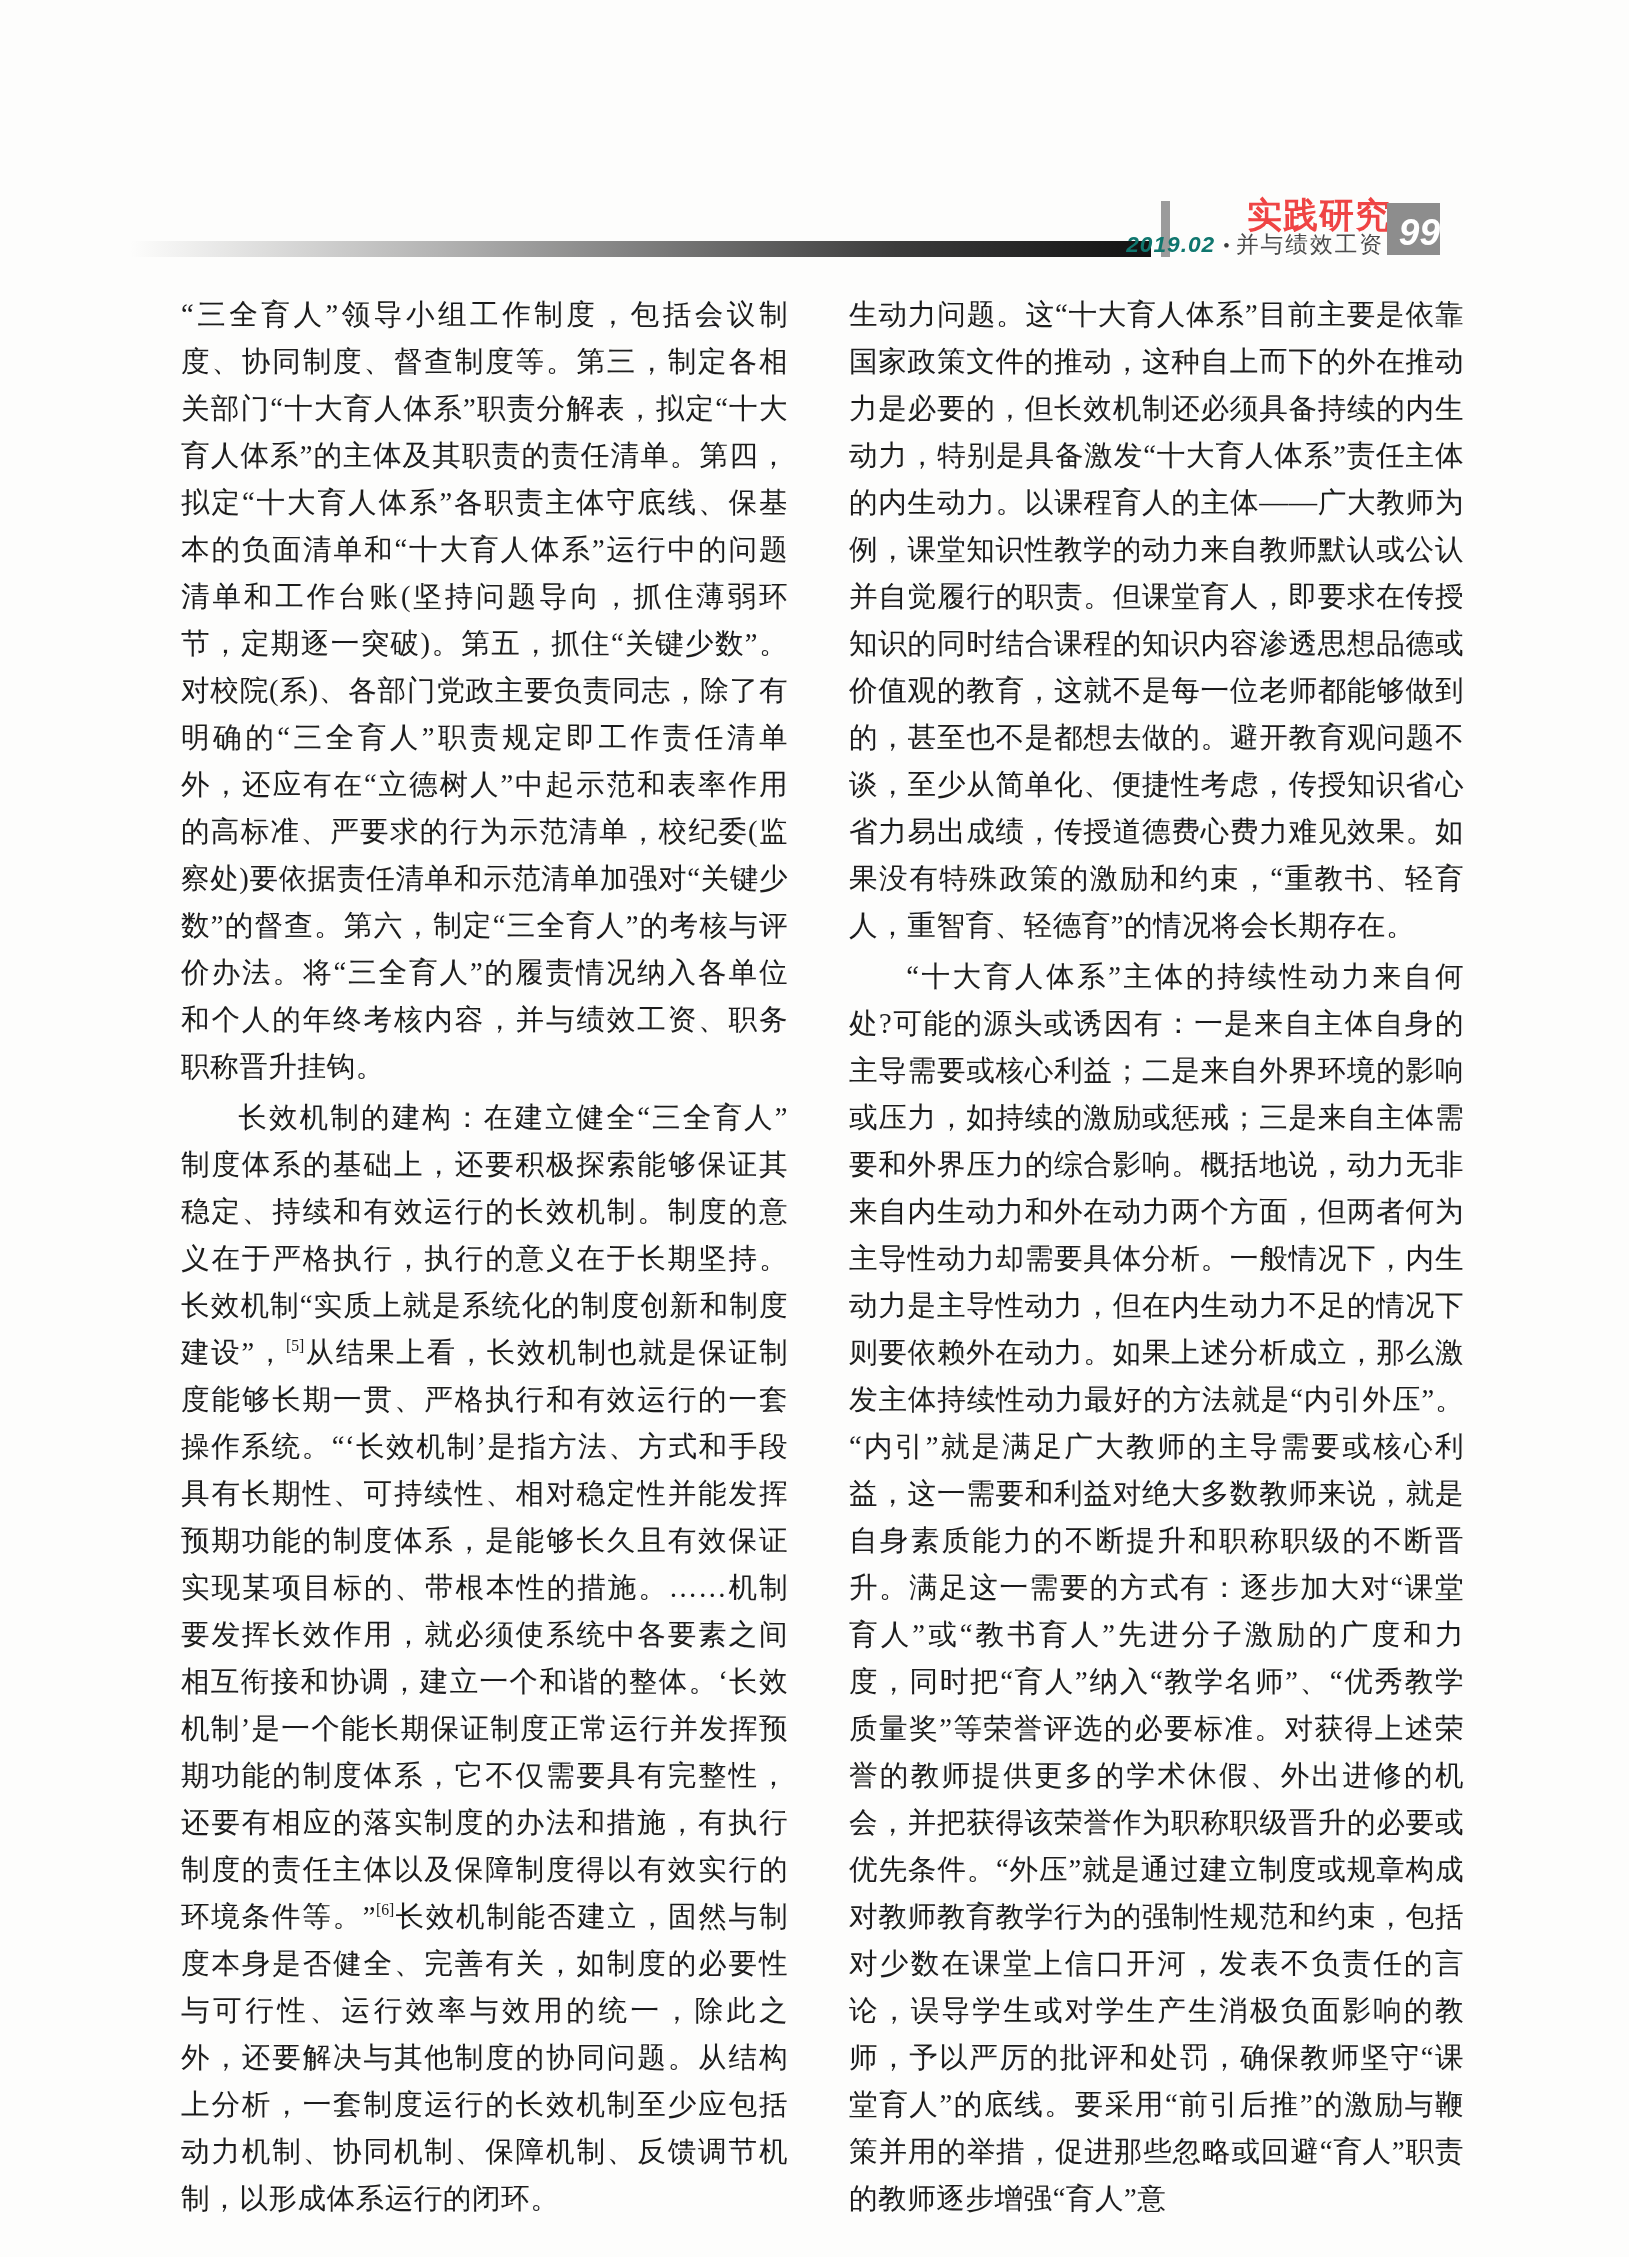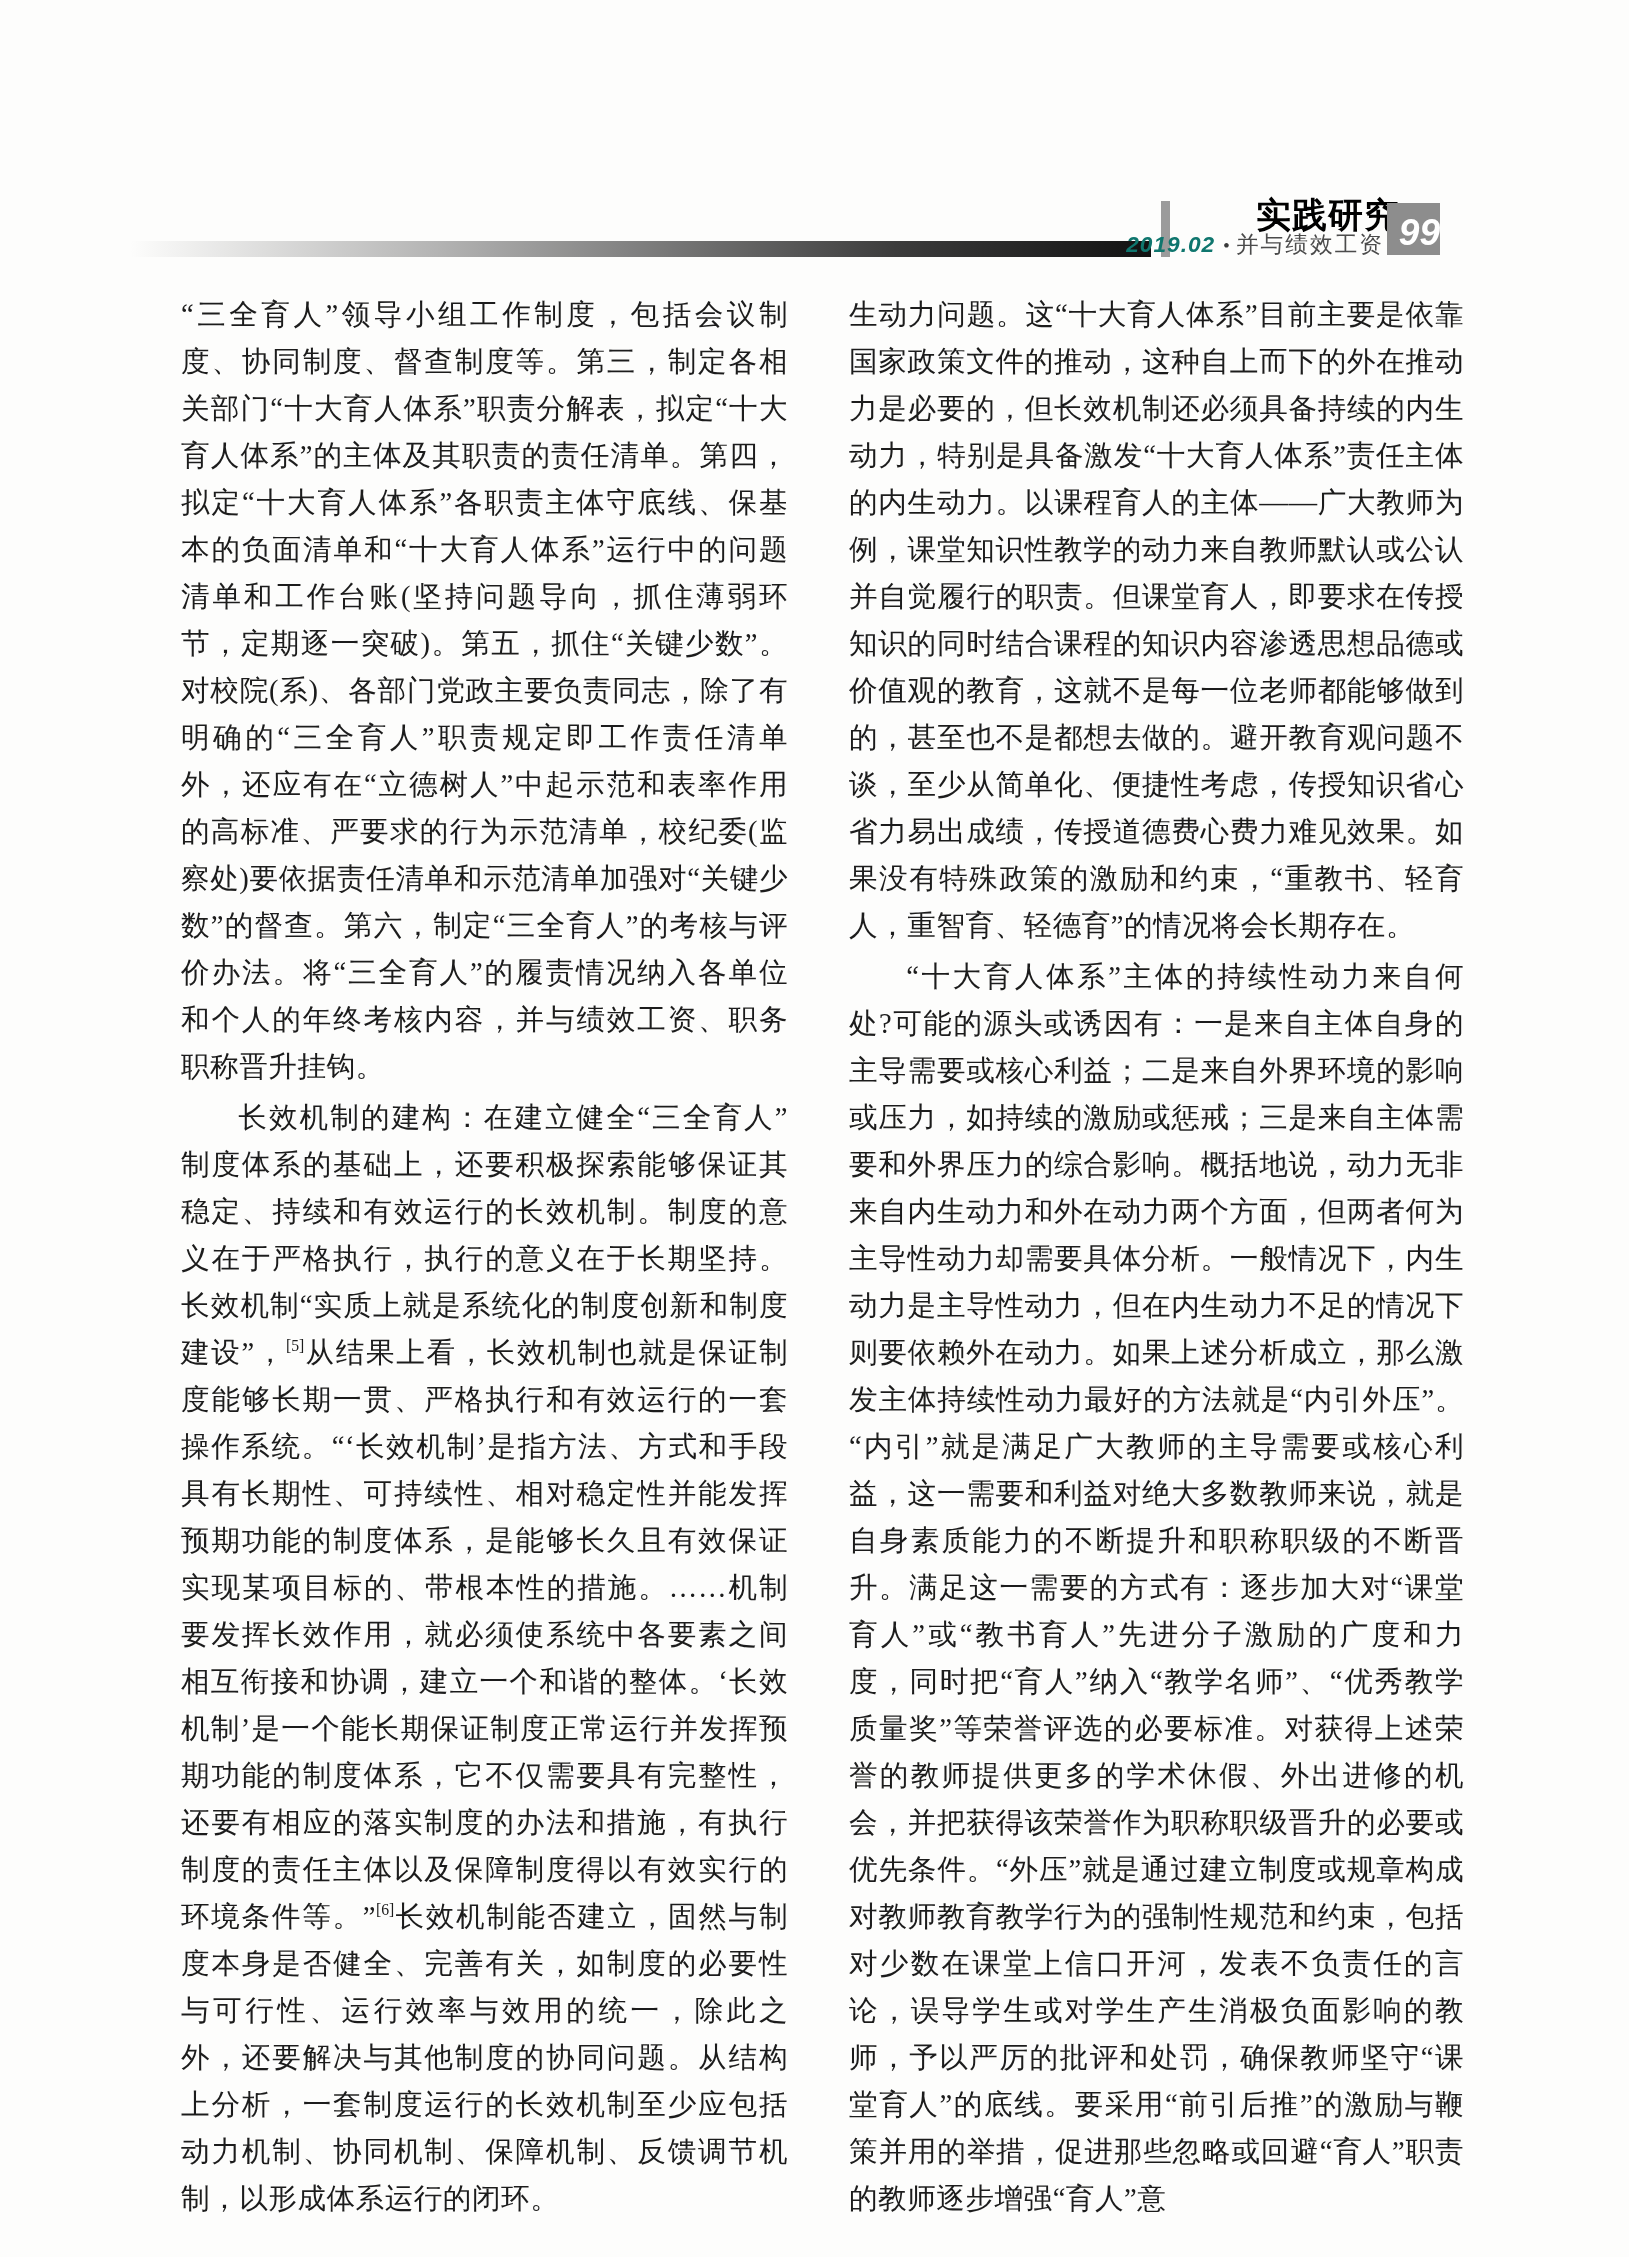--- a/index.html
+++ b/index.html
@@ -38,24 +38,23 @@
     position: absolute;
     left: 1247px;
     top: 197px;
     width: 140px;
     height: 35px;
     font-family: "Liberation Sans", sans-serif;
     font-weight: bold;
     font-size: 35px;
     line-height: 35px;
     letter-spacing: 1px;
-    color: #000000;
+    color: #ef4444;
     white-space: nowrap;
     text-align: center;
-    margin-left: 9px;
   }
   .page-badge {
     position: absolute;
     left: 1387px;
     top: 203px;
     width: 53px;
     height: 52px;
     background: #8d8d8d;
     color: #ffffff;
     font-family: "Liberation Sans", sans-serif;

